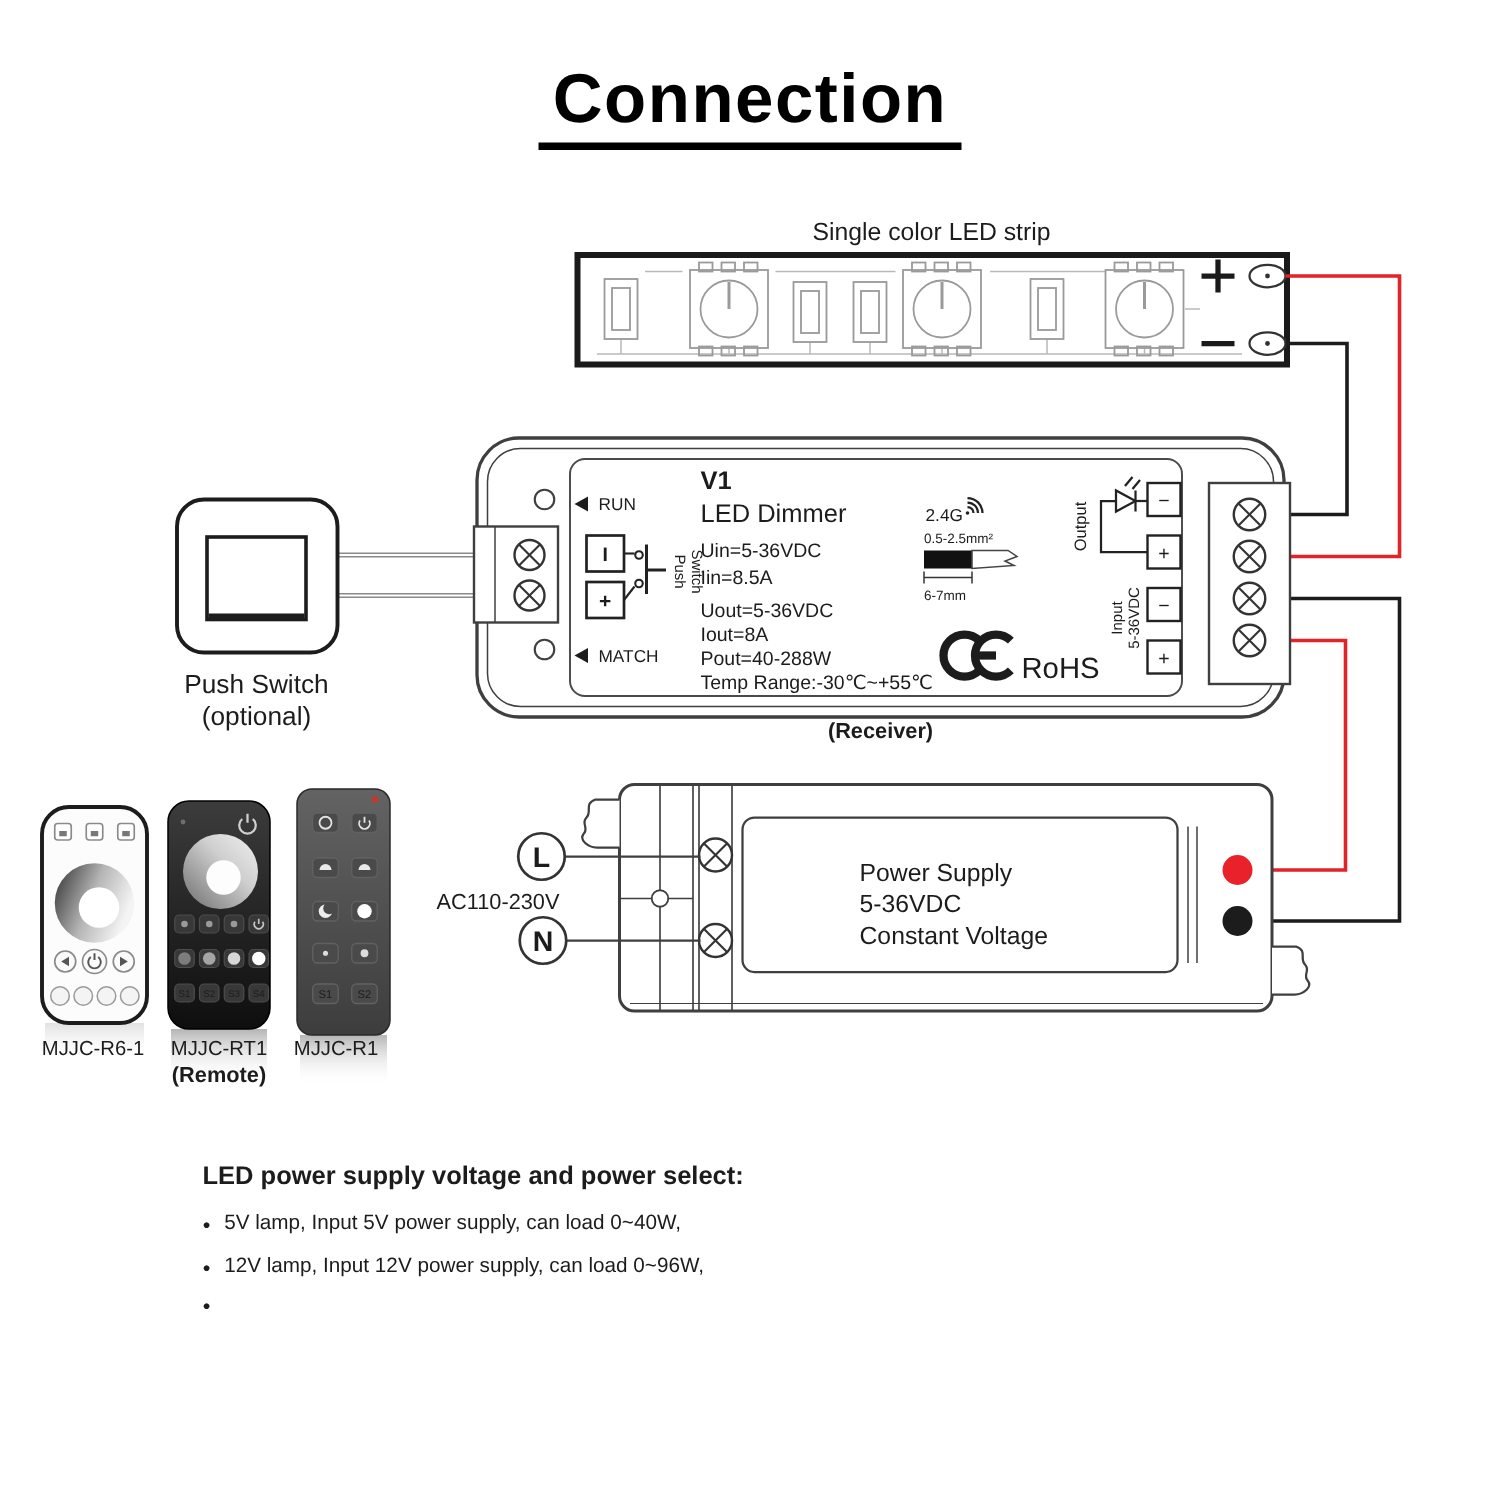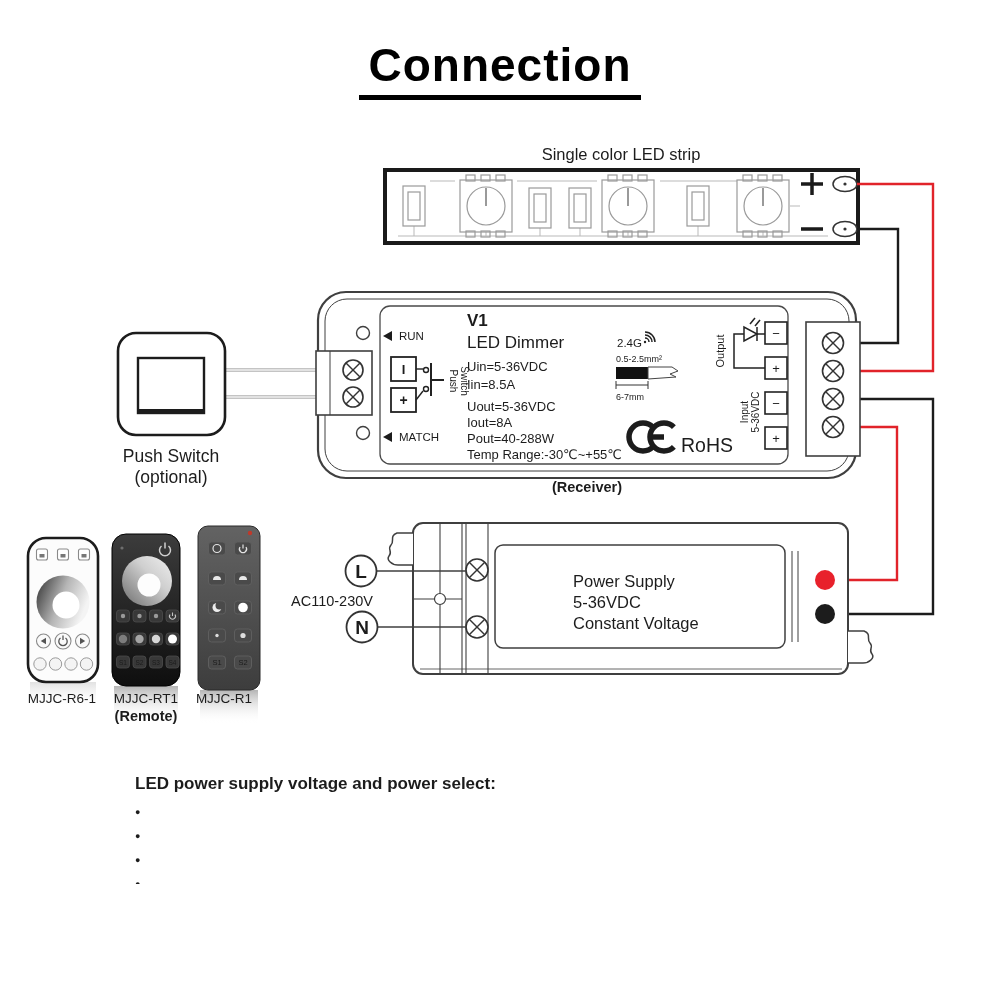--- a/index.html
+++ b/index.html
@@ -454,23 +454,25 @@
         <text class="t" x="243" y="665" font-size="7.5" text-anchor="middle" fill="#d5d5d5">S2</text>
         <text class="t" x="224" y="703" font-size="13.5" text-anchor="middle">MJJC-R1</text>
       </g>
     </g>
   </svg>
 
   <div class="notes">
     <p class="heading">LED power supply voltage and power select:</p>
     <div class="note-item">
       <span class="bullet">●</span>
+      <span>5V lamp, Input 5V power supply, can load 0~40W,</span>
     </div>
     <div class="note-item">
       <span class="bullet">●</span>
+      <span>12V lamp, Input 12V power supply, can load 0~96W,</span>
     </div>
     <div class="note-item">
       <span class="bullet">●</span>
     </div>
     <div class="note-item">
       <span class="bullet">●</span>
     </div>
   </div>
 
 </div>

